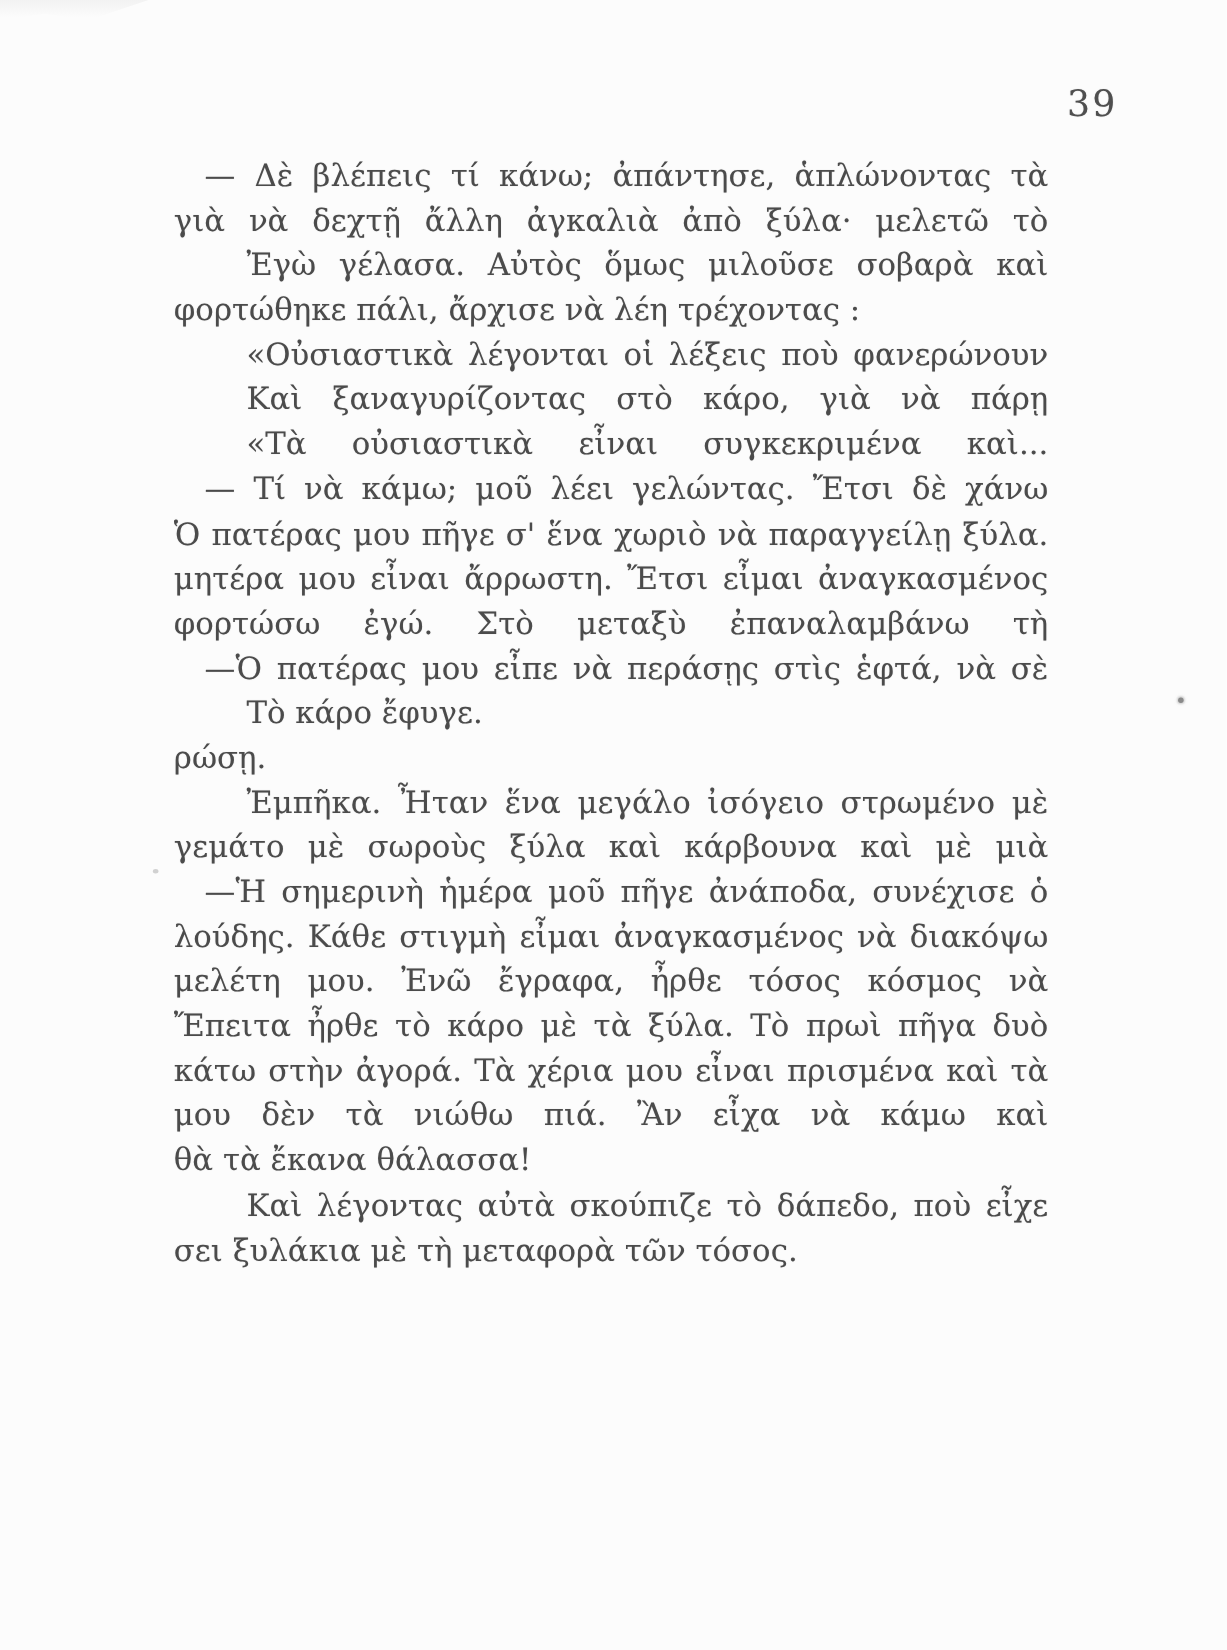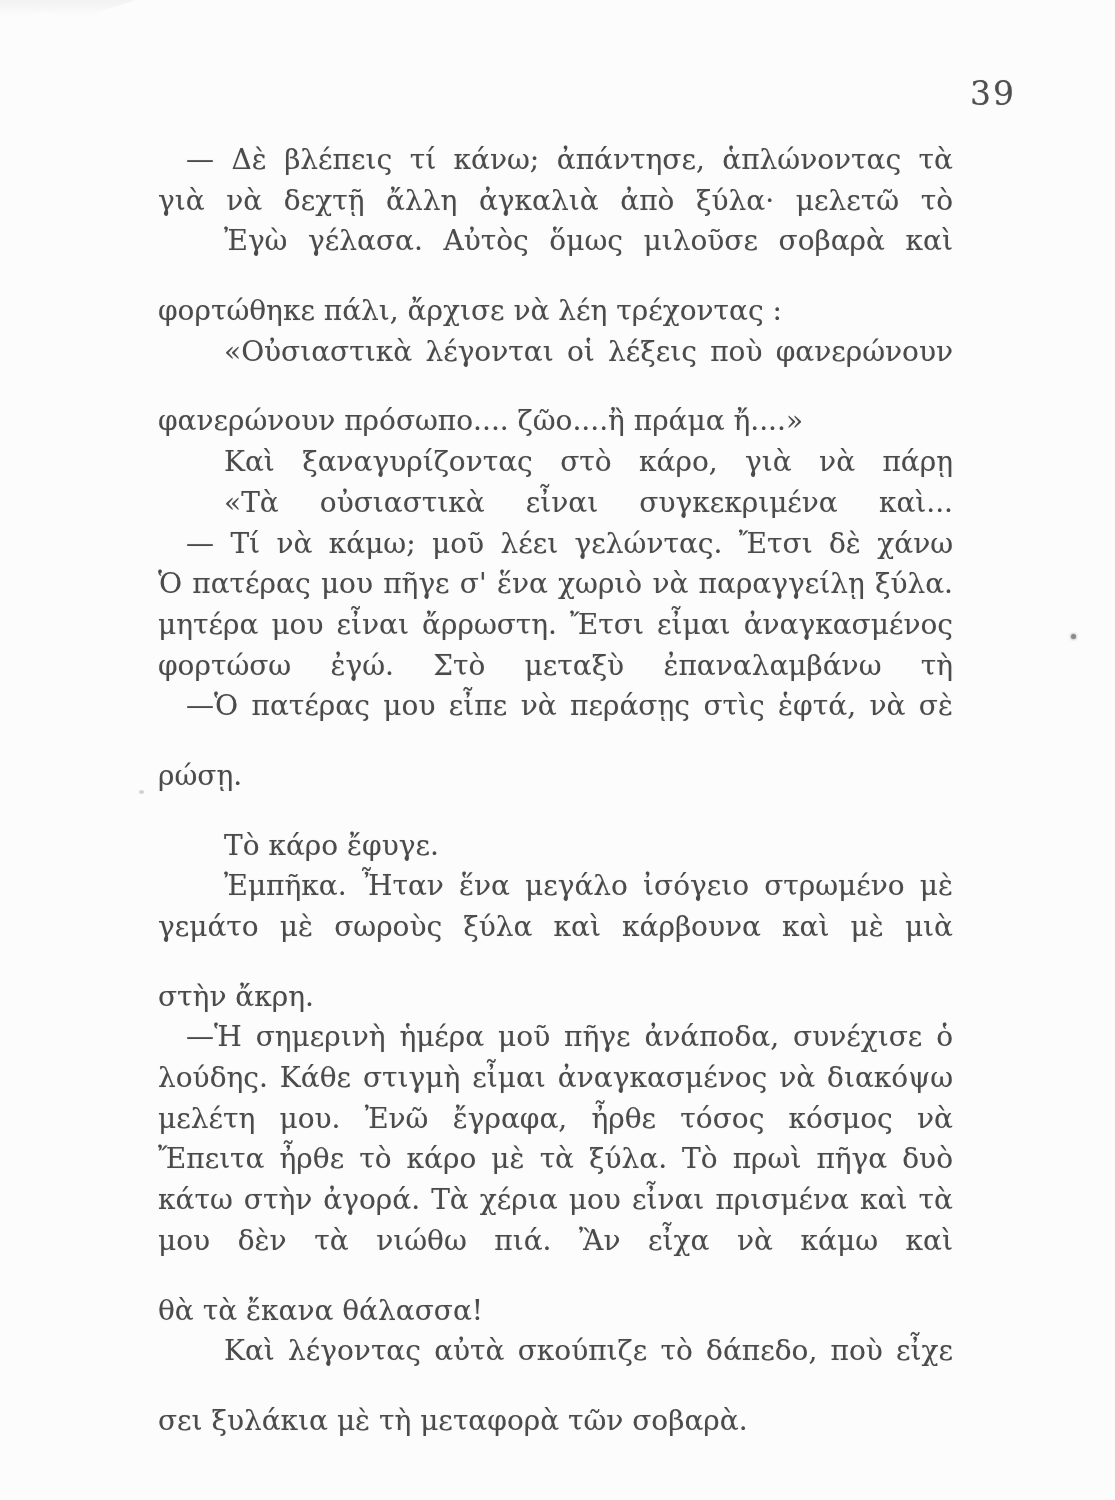--- a/index.html
+++ b/index.html
@@ -43,21 +43,21 @@
     line-height: 40.7px;
     text-shadow: 0 0 1px rgba(130,130,130,0.4);
   }
 
   .line {
     height: 40.7px;
     overflow: hidden;
     white-space: normal;
   }
   .align-justify { text-align: justify; text-align-last: justify; }
-  .align-left    { text-align: right;    text-align-last: left; margin-top: 29px; }
+  .align-left    { text-align: right;    text-align-last: left; }
   .indent-dash { padding-left: 28px; }
   .indent-para { padding-left: 66px; }
   .indent-none { padding-left: 0; }
 
   .speck-right {
     position: absolute;
     left: 1071px; top: 634px;
     width: 5px; height: 5px;
     border-radius: 50%;
     background: #8a8a8a;
@@ -77,38 +77,36 @@
 
 <div class="page" style="background: rgb(252, 252, 252);">
   <div class="corner-smudge"></div>
   <div class="page-number" style="color: rgb(79, 79, 79);">39</div>
   <div class="text-block" style="color: rgb(75, 75, 75);">
       <div class="line indent-dash align-justify">— Δὲ βλέπεις τί κάνω; ἀπάντησε, ἁπλώνοντας τὰ χέρια</div>
       <div class="line indent-none align-justify">γιὰ νὰ δεχτῇ ἄλλη ἀγκαλιὰ ἀπὸ ξύλα· μελετῶ τὸ μάθημά μου.</div>
       <div class="line indent-para align-justify">Ἐγὼ γέλασα. Αὐτὸς ὅμως μιλοῦσε σοβαρὰ καὶ ὅταν</div>
       <div class="line indent-none align-left">φορτώθηκε πάλι, ἄρχισε νὰ λέη τρέχοντας :</div>
       <div class="line indent-para align-justify">«Οὐσιαστικὰ λέγονται οἱ λέξεις ποὺ φανερώνουν .... ποὺ</div>
-      <div class="line indent-none align-left">φανερώνουν πρόσωπο.... ζῶο....ἢ πράμα ἤ....»</div>
       <div class="line indent-para align-justify">Καὶ ξαναγυρίζοντας στὸ κάρο, γιὰ νὰ πάρῃ ξύλα...:</div>
       <div class="line indent-para align-justify">«Τὰ οὐσιαστικὰ εἶναι συγκεκριμένα καὶ... ἀφηρημένα.»</div>
       <div class="line indent-dash align-justify">— Τί νὰ κάμω; μοῦ λέει γελώντας. Ἔτσι δὲ χάνω καιρό.</div>
       <div class="line indent-none align-justify">Ὁ πατέρας μου πῆγε σ' ἕνα χωριὸ νὰ παραγγείλῃ ξύλα. Ἡ</div>
       <div class="line indent-none align-justify">μητέρα μου εἶναι ἄρρωστη. Ἔτσι εἶμαι ἀναγκασμένος νὰ ξε-</div>
       <div class="line indent-none align-justify">φορτώσω ἐγώ. Στὸ μεταξὺ ἐπαναλαμβάνω τὴ γραμματική, ποὺ</div>
       <div class="line indent-dash align-justify">—Ὁ πατέρας μου εἶπε νὰ περάσῃς στὶς ἑφτά, νὰ σὲ πλη-</div>
+      <div class="line indent-para align-left">Τὸ κάρο ἔφυγε.</div>
       <div class="line indent-none align-left">ρώσῃ.</div>
-      <div class="line indent-para align-left">Τὸ κάρο ἔφυγε.</div>
       <div class="line indent-para align-justify">Ἐμπῆκα. Ἦταν ἕνα μεγάλο ἰσόγειο στρωμένο μὲ χῶμα,</div>
       <div class="line indent-none align-justify">γεμάτο μὲ σωροὺς ξύλα καὶ κάρβουνα καὶ μὲ μιὰ πλάστιγγα</div>
-      <div class="line indent-none align-left">στὴν ἄκρη.</div>
       <div class="line indent-dash align-justify">—Ἡ σημερινὴ ἡμέρα μοῦ πῆγε ἀνάποδα, συνέχισε ὁ Κα-</div>
       <div class="line indent-none align-justify">λούδης. Κάθε στιγμὴ εἶμαι ἀναγκασμένος νὰ διακόψω τὴ</div>
       <div class="line indent-none align-justify">μελέτη μου. Ἐνῶ ἔγραφα, ἦρθε τόσος κόσμος νὰ ψωνίσῃ.</div>
       <div class="line indent-none align-justify">Ἔπειτα ἦρθε τὸ κάρο μὲ τὰ ξύλα. Τὸ πρωὶ πῆγα δυὸ φορὲς</div>
       <div class="line indent-none align-justify">κάτω στὴν ἀγορά. Τὰ χέρια μου εἶναι πρισμένα καὶ τὰ πόδια</div>
       <div class="line indent-none align-justify">μου δὲν τὰ νιώθω πιά. Ἂν εἶχα νὰ κάμω καὶ ἰχνογραφία,</div>
       <div class="line indent-none align-left">θὰ τὰ ἔκανα θάλασσα!</div>
       <div class="line indent-para align-justify">Καὶ λέγοντας αὐτὰ σκούπιζε τὸ δάπεδο, ποὺ εἶχε γεμί-</div>
-      <div class="line indent-none align-left">σει ξυλάκια μὲ τὴ μεταφορὰ τῶν σοβαρὰ.</div>
+      <div class="line indent-none align-left">σει ξυλάκια μὲ τὴ μεταφορὰ τῶν τόσος.</div>
     </div>
   <div class="speck-right"></div>
   <div class="speck-left"></div>
 </div>
 
 </body></html>

